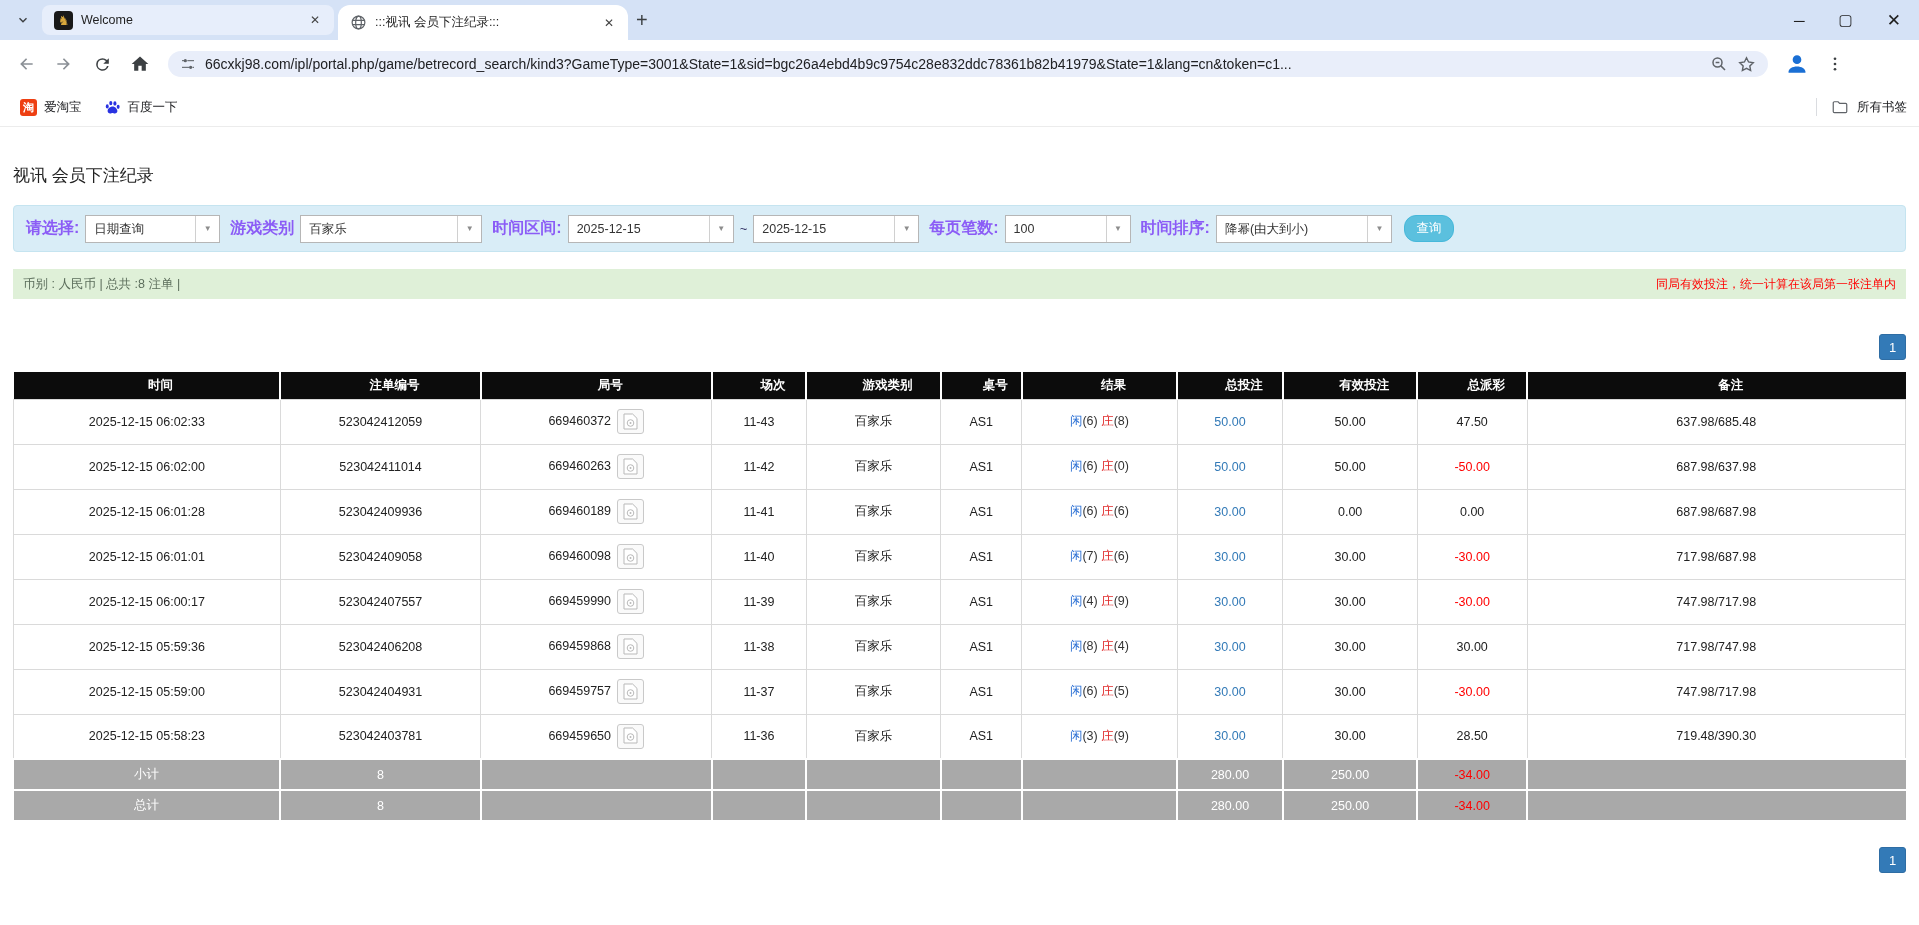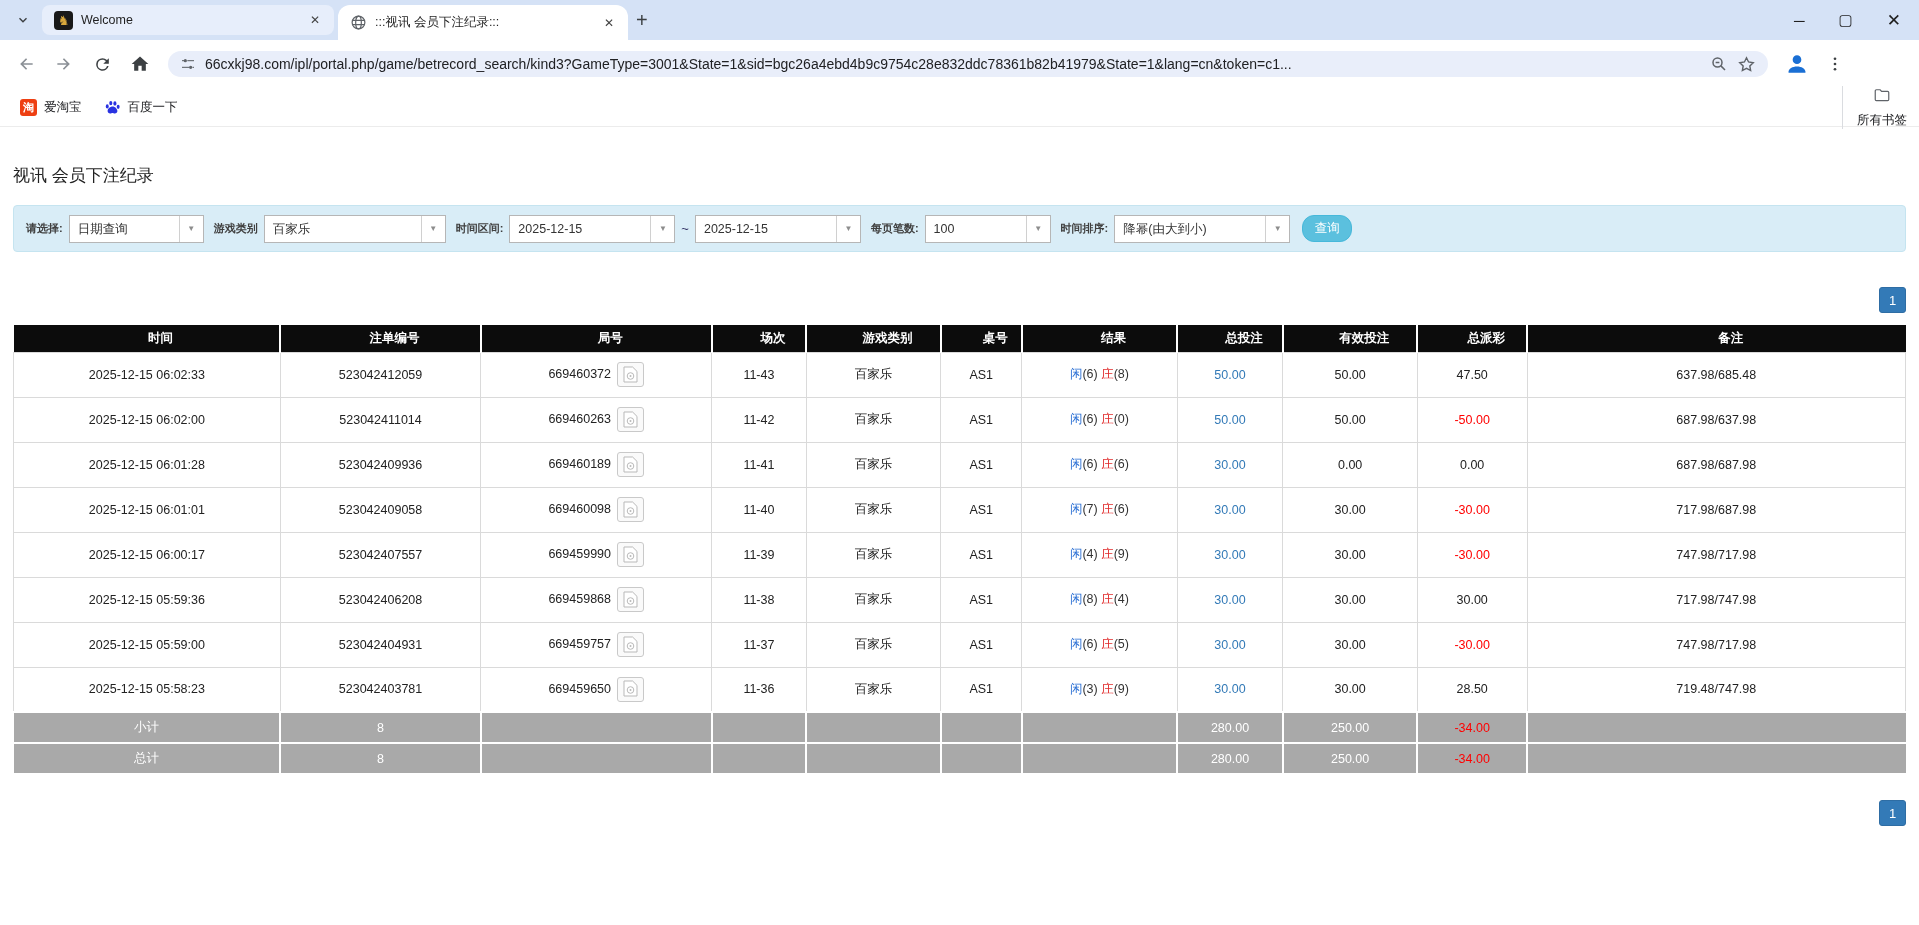--- a/index.html
+++ b/index.html
@@ -29,30 +29,30 @@
     align-items:center; padding:0 12px; gap:9px; margin-left:6px; }
   .omnibox .url { flex:1; font-size:14px; color:#202124; white-space:nowrap; overflow:hidden; }
   .right-chrome { display:flex; align-items:center; gap:16px; padding:0 8px 0 10px; }
 
   .bookmarks { height:39px; background:#fff; display:flex; align-items:center; padding:0 12px; gap:6px;
     border-bottom:1px solid #ececec; }
   .bookmark { display:flex; align-items:center; gap:7px; font-size:12.5px; color:#202124; padding:4px 8px;
     border-radius:6px; cursor:pointer; }
   .tb-icon { width:17px; height:17px; background:#ee3f12; border-radius:3px; color:#fff; font-size:11px; font-weight:bold;
     display:flex; align-items:center; justify-content:center; }
-  .bm-right { margin-left:auto; display:flex; align-items:center; gap:8px; border-left:1px solid #dadce0; padding-left:14px;flex-direction:column; }
+  .bm-right { margin-left:auto; display:flex; align-items:center; gap:8px; border-left:1px solid #dadce0; padding-left:14px; }
   .bm-right .label { font-size:12.5px; color:#202124; }
 
   
   .content { padding:0 13px; }
   .page-title { margin-top:37px; font-size:17px; font-weight:400; color:#222; }
 
   .filter-panel { margin-top:18px; height:47px; background:#d9edf7; border:1px solid #c5e4f0; border-radius:4px;
     display:flex; align-items:center; padding:0 12px; }
-  .f-label { font-size:11px; font-weight:bold; color:#404040; margin:0 6px 0 10px; white-space:nowrap;text-align:right; }
+  .f-label { font-size:16px; font-weight:bold; color:#8b5cf6; margin:0 6px 0 10px; white-space:nowrap;text-align:right; }
   .f-label:first-child { margin-left:0; }
   .combo { display:flex; height:28px; background:#fff; border:1px solid #b6b6b6; align-items:stretch; }
   .combo .val { flex:1; padding:0 8px; line-height:26px; font-size:12.5px; color:#333; white-space:nowrap; overflow:hidden; }
   .combo .arrow { width:24px; border-left:1px solid #d0d0d0; display:flex; align-items:center; justify-content:center;
     color:#8d8d8d; font-size:8px; cursor:pointer; }
   .tilde { margin:0 6px; color:#336; font-size:13px; }
   .search-btn { margin-left:12px; width:50px; height:27px; background:#5bc0de; border:1px solid #46b8da; border-radius:12px;
     color:#fff; font-size:12.5px; cursor:pointer; }
 
   .summary-bar { margin-top:17px; height:30px; background:#dff0d8; display:flex; align-items:center;
@@ -228,20 +228,24 @@
 
     <span class="f-label">时间排序:</span>
     <div class="combo" style="width:176px">
       <span class="val">降幂(由大到小)</span>
       <span class="arrow">▼</span>
     </div>
 
     <button class="search-btn">查询</button>
   </div>
 
+  <div class="summary-bar">
+    <span class="summary-left">币别 : 人民币 | 总共 :8 注单 |</span>
+    <span class="summary-right">同局有效投注，统一计算在该局第一张注单内</span>
+  </div>
 
   <div class="pager-row">
     <span class="page-btn">1</span>
   </div>
 
   <table class="bets">
     <colgroup>
       <col style="width:14.1%">
         <col style="width:10.6%">
         <col style="width:12.2%">
@@ -397,21 +401,21 @@
                 <circle cx="7.5" cy="10" r="3.3" fill="none" stroke="#b9b9b9"></circle>
                 <circle cx="7.5" cy="10" r="1" fill="#b9b9b9"></circle>
               </svg></button></td>
           <td>11-36</td>
           <td>百家乐</td>
           <td>AS1</td>
           <td><span class="rp">闲</span><span class="rv">(3)</span> <span class="rb">庄</span><span class="rv">(9)</span></td>
           <td class="link">30.00</td>
           <td>30.00</td>
           <td>28.50</td>
-          <td>719.48/747.98</td>
+          <td>719.48/390.30</td>
         </tr>
       </tbody>
     <tfoot>
         <tr>
           <td>小计</td>
           <td>8</td>
           <td></td>
           <td></td>
           <td></td>
           <td></td>

